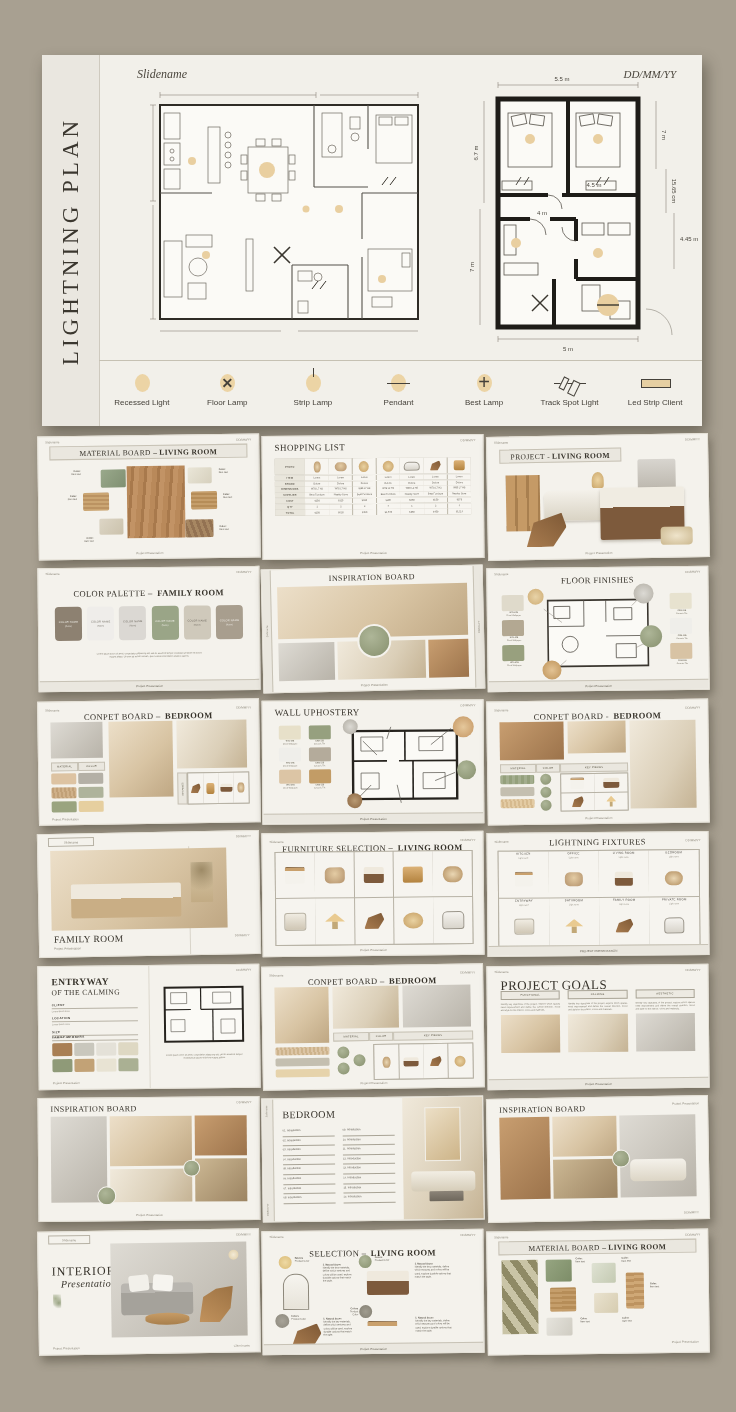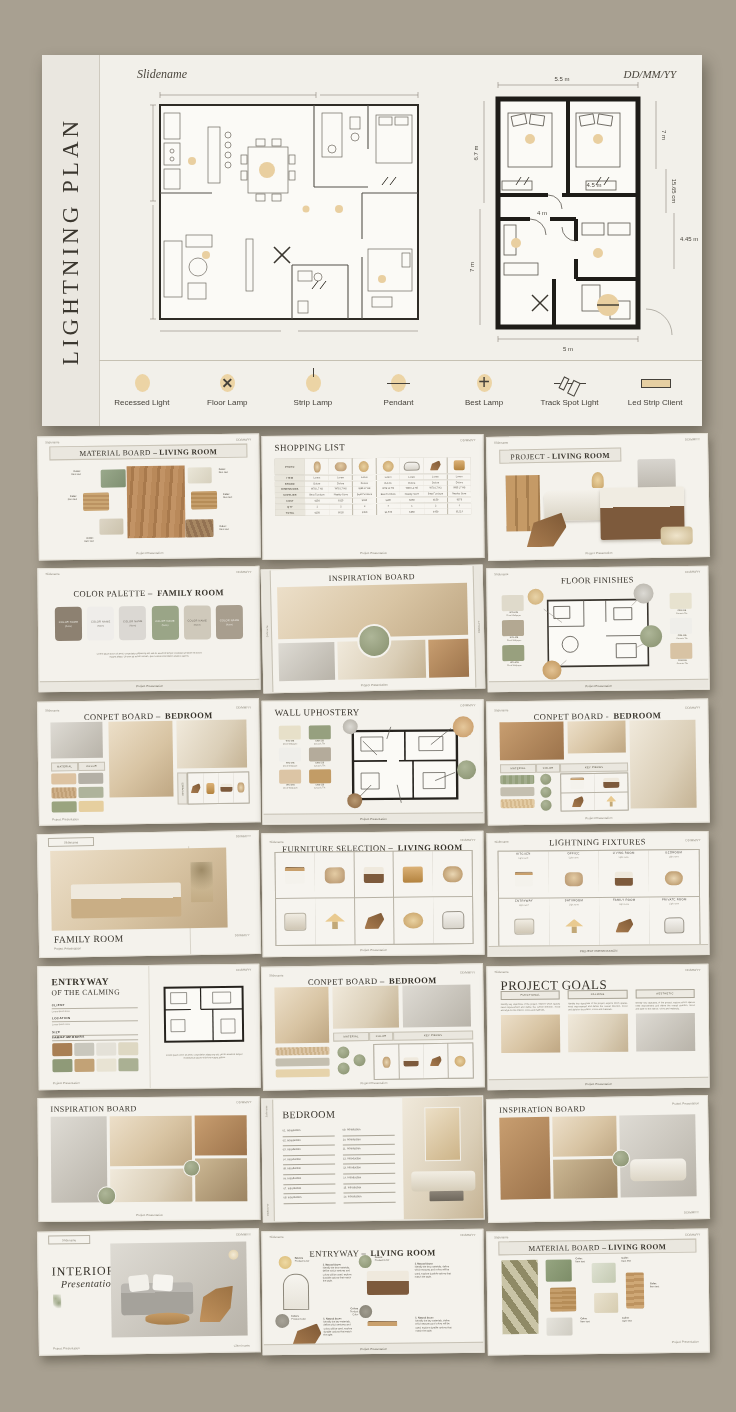--- a/index.html
+++ b/index.html
@@ -1033,21 +1033,21 @@
       <div class="abs" style="left:118px;top:8px;width:10px;height:10px;background:radial-gradient(#f3ead6,#ddcba3);border-radius:50%"></div>
     </div>
     <div class="abs" style="left:13px;bottom:4px;font-size:3px;color:#8d887b">Project Presentation</div>
     <div class="abs" style="right:10px;bottom:4px;font-size:3px;color:#8d887b">Client name</div>
   </div>
 
   <div class="t" style="left:262px;top:1230px;transform:rotate(-0.6deg)">
     <div class="sn">Slidename</div>
     <div class="dt">DD/MM/YY</div>
     <div class="abs" style="left:0;right:0;top:11px;text-align:center">
-      <span class="ttl" style="font-size:8.5px">ENTRYWAY –</span>
+      <span class="ttl" style="font-size:8.5px">SELECTION –</span>
       <span class="ttl" style="font-size:8.5px"><b>LIVING ROOM</b></span>
     </div>
     <div class="abs" style="left:16px;top:24px;width:13px;height:13px;border-radius:50%;background:radial-gradient(#eed9a4,#d9ba74)"></div>
     <div class="abs callout" style="left:32px;top:25px;width:22px">
       <div class="cl">Fabrics</div>
         <div>Product Color</div>
     </div>
     <div class="abs" style="left:20px;top:42px;width:24px;height:34px;border:1px solid #8d887b;border-radius:12px 12px 0 0;background:linear-gradient(#f6f4ef,#e7e3d9)"></div>
     <div class="abs" style="left:12px;top:82px;width:14px;height:14px;border-radius:50%;background:radial-gradient(#a8a499,#8b877b)"></div>
     <div class="abs callout" style="left:28px;top:83px;width:22px">

